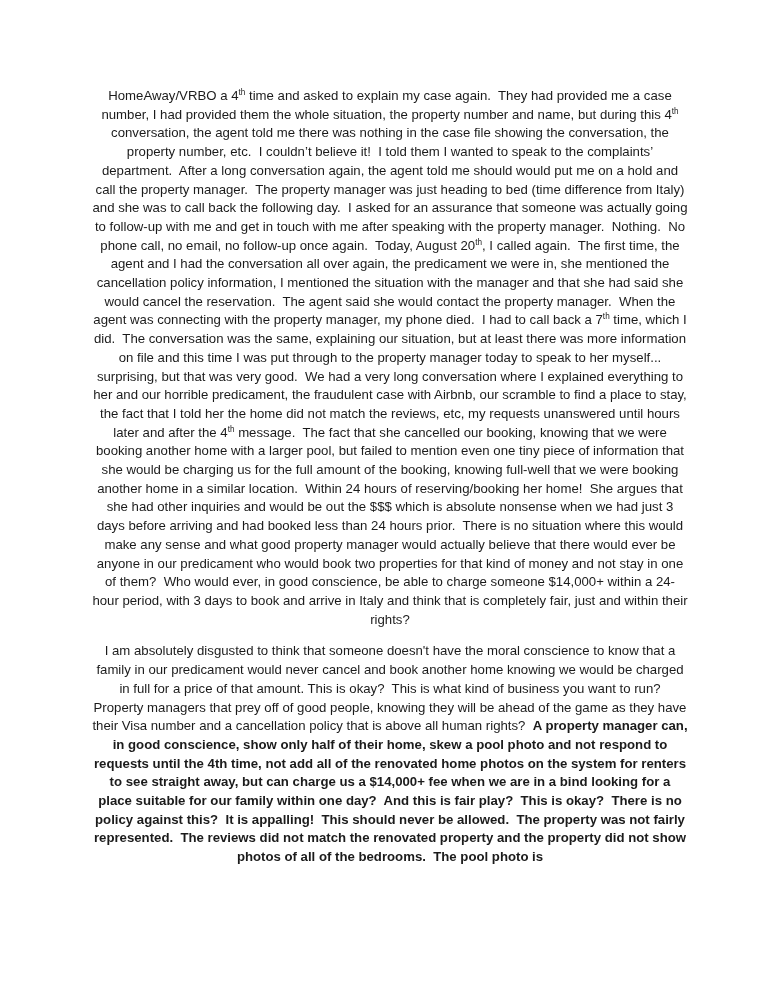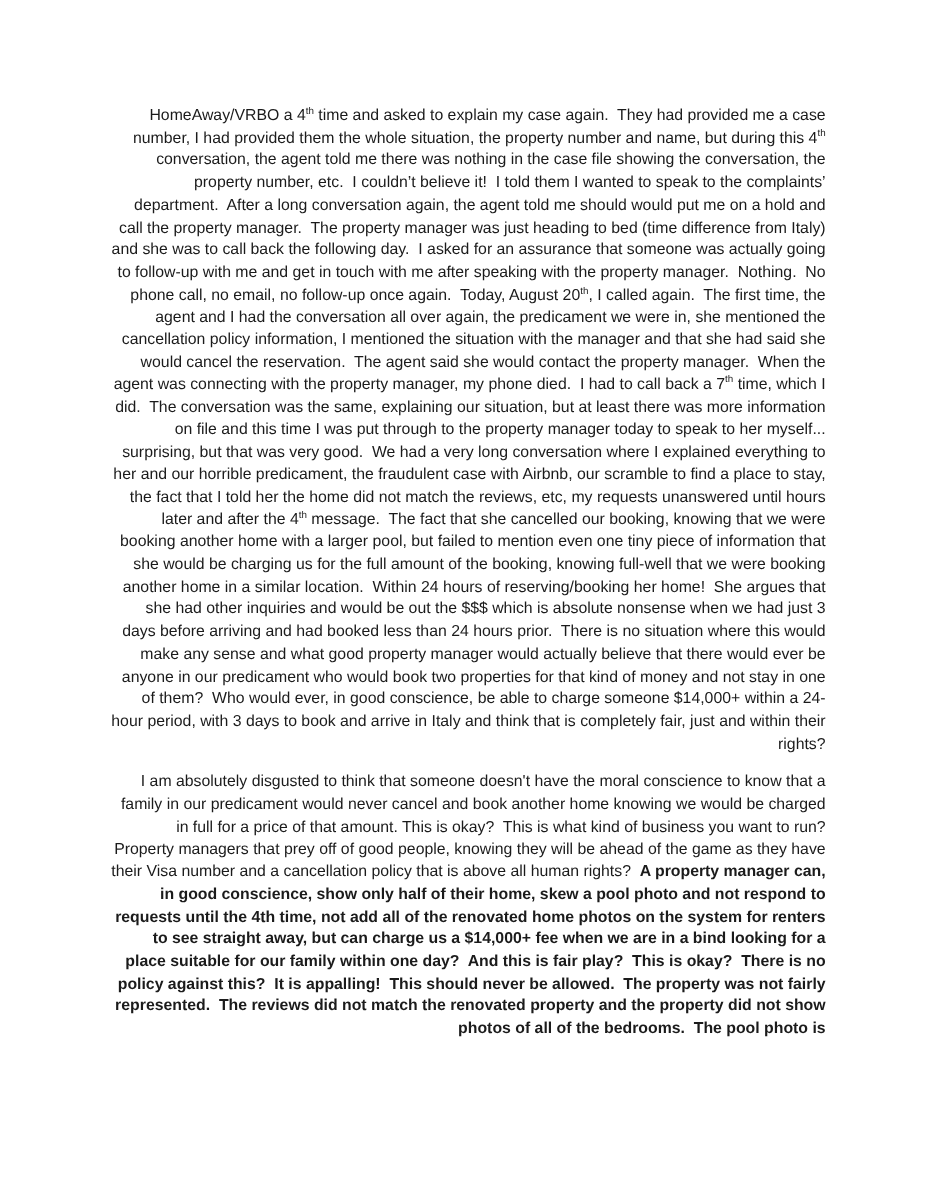--- a/index.html
+++ b/index.html
@@ -16,21 +16,21 @@
     font-family: "Liberation Sans", "DejaVu Sans", sans-serif;
   }
   .doc-content {
     position: absolute;
     left: 92px;
     top: 87px;
     width: 596px;
     color: #1b1b1b;
     font-size: 13.2px;
     line-height: 18.7px;
-    text-align: right;
+    text-align: center;
   }
   p.para {
     margin: 0 0 13px 0;
     white-space: pre-wrap;
   }
   p.para:last-child {
     margin-bottom: 0;
   }
   .run-bold {
     font-weight: 700;

